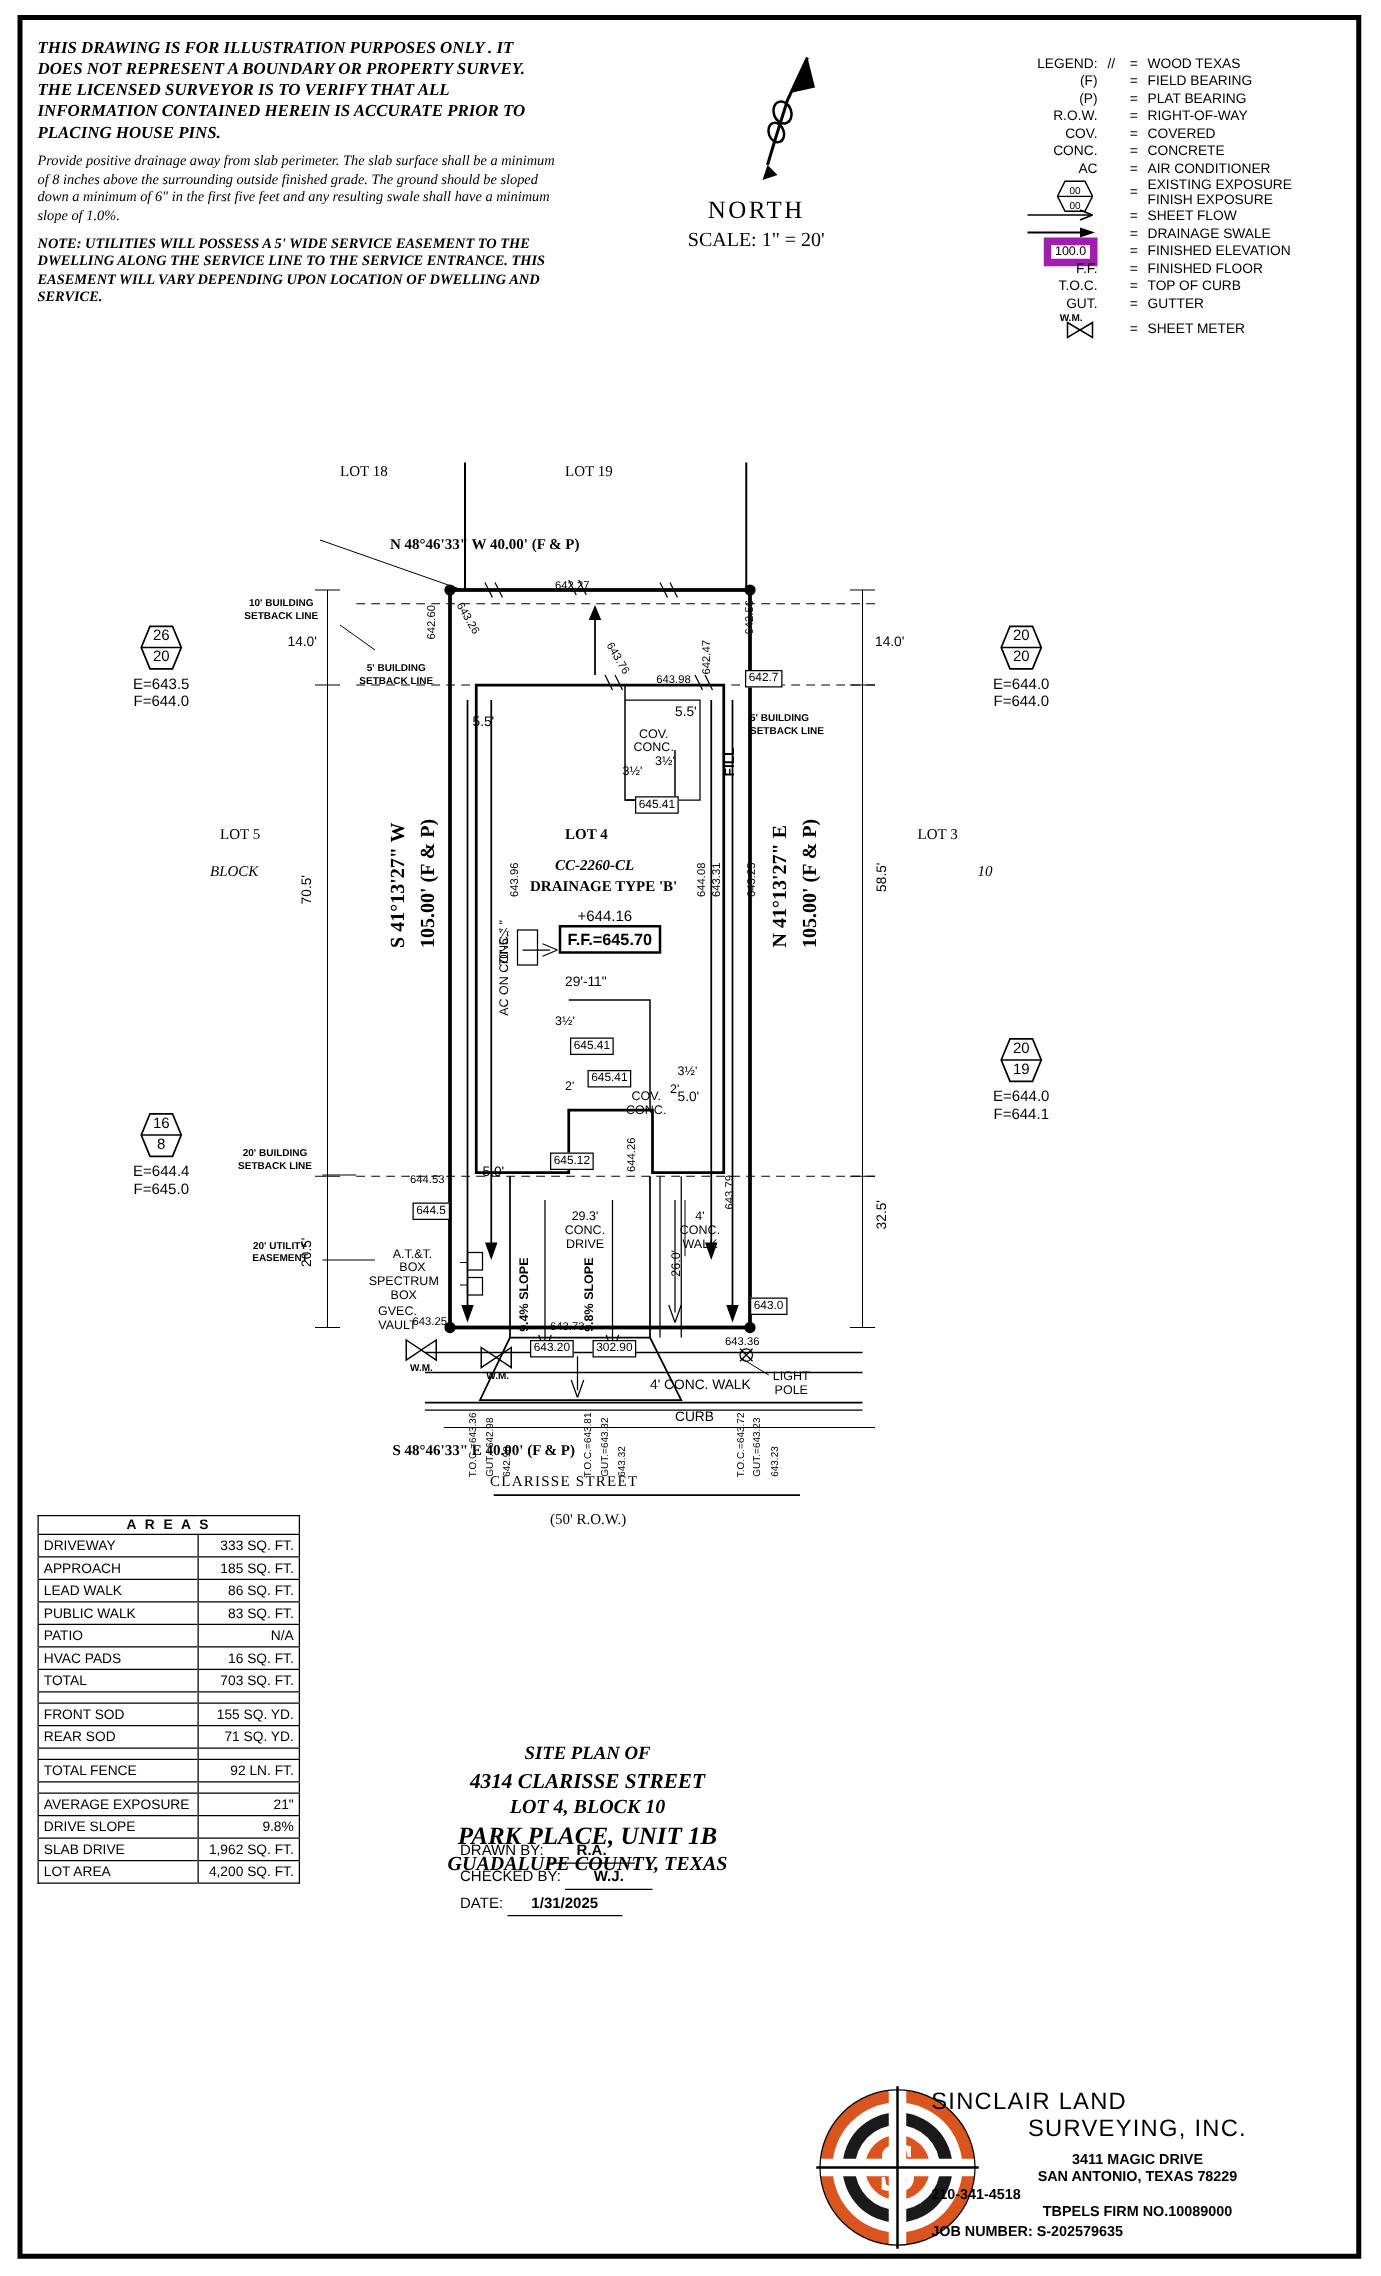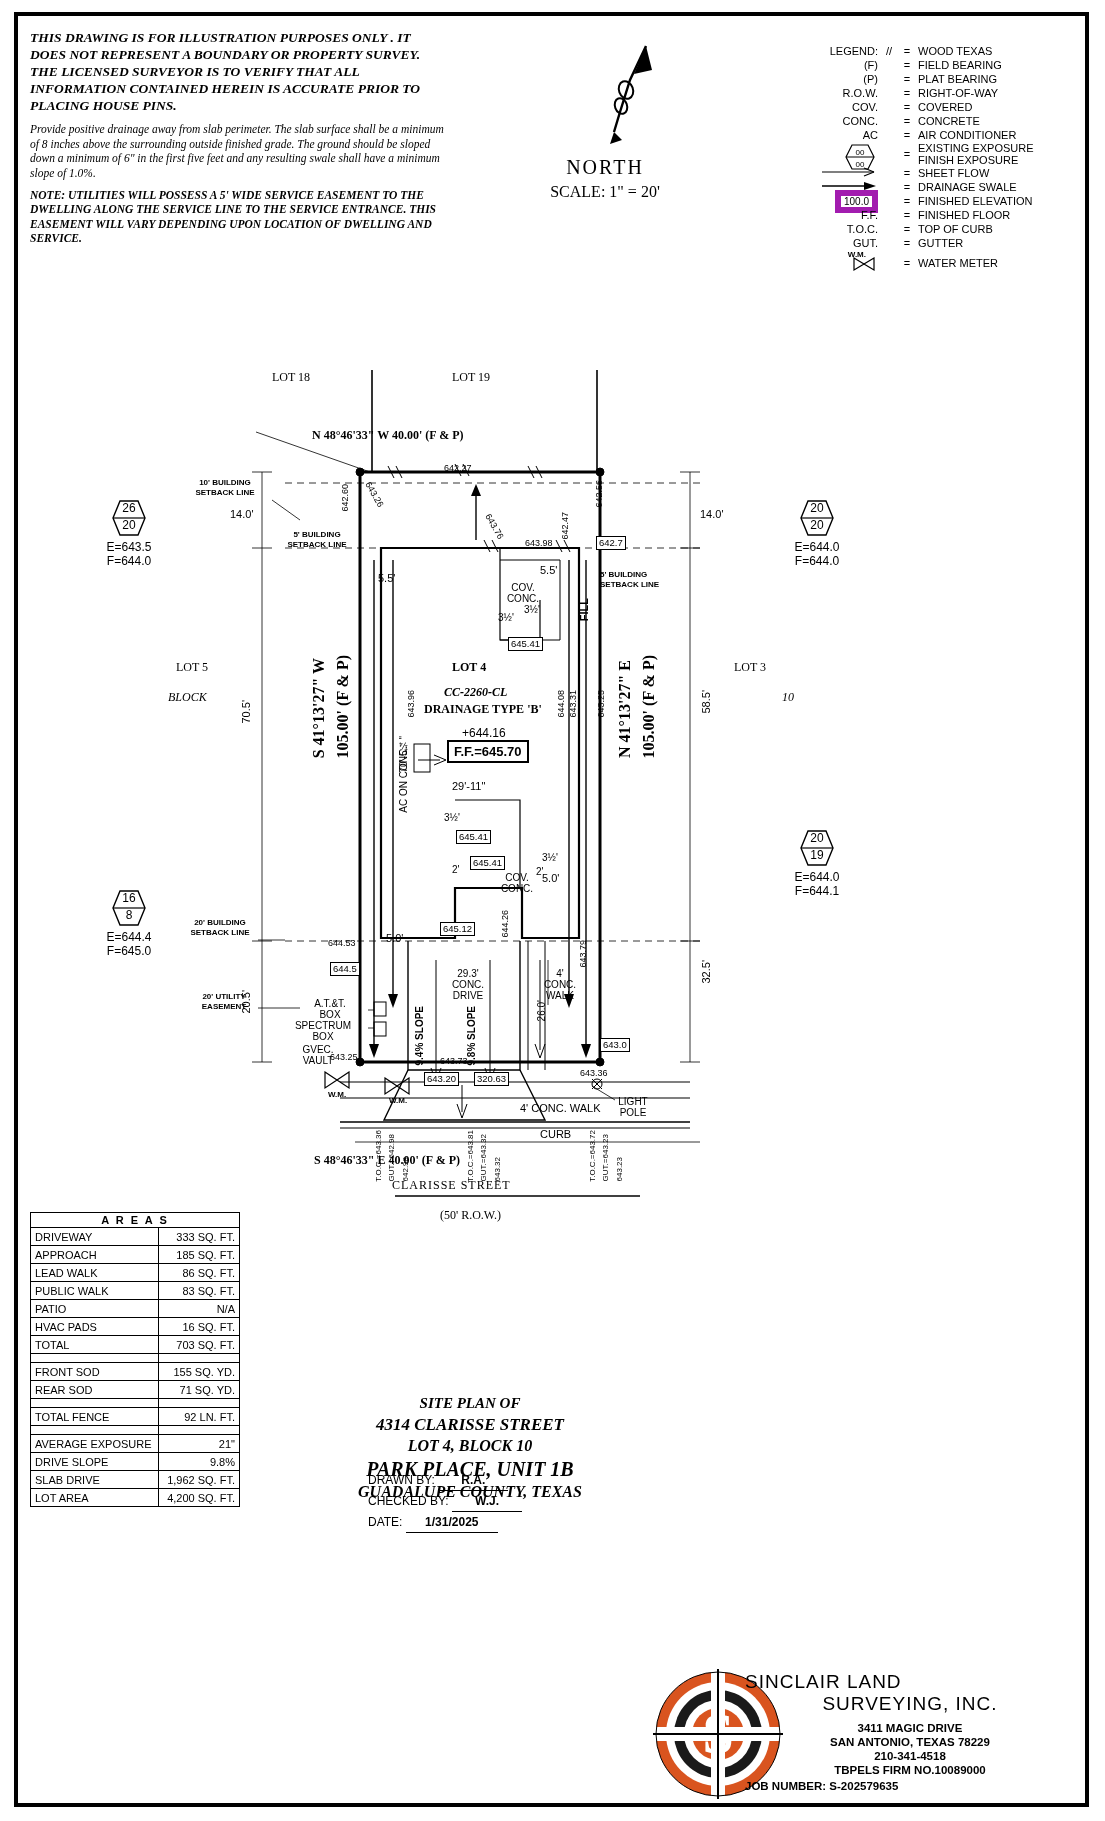--- a/index.html
+++ b/index.html
@@ -197,21 +197,21 @@
       <tr>
         <td class="lbl" style="position:relative;height:24px">
           <div style="position:absolute;right:14px;top:-2px;font-size:8px;font-weight:bold">W.M.</div>
           <svg width="26" height="16" viewBox="0 0 26 16" style="margin-top:6px">
             <polygon points="2,2 12,8 2,14" fill="none" stroke="#000" stroke-width="1.2"></polygon>
             <polygon points="22,2 12,8 22,14" fill="none" stroke="#000" stroke-width="1.2"></polygon>
           </svg>
         </td>
             <td></td>
             <td class="eq">=</td>
-            <td>WATER METER</td>
+            <td>SHEET METER</td>
       </tr>
     </tbody>
       </table>
   </div>
 
   <svg class="abs" style="left:0;top:0" width="1105" height="1250">
 
     <rect x="360" y="472" width="240" height="590" fill="none" stroke="#000" stroke-width="3"></rect>
 
     <line x1="372" y1="370" x2="372" y2="472" stroke="#000" stroke-width="1.6"></line>
@@ -455,21 +455,21 @@
   <div class="abs tiny b" style="left:389px;top:1096px">W.M.</div>
 
   <div class="box" style="left:508px;top:637px">645.41</div>
   <div class="box" style="left:456px;top:830px">645.41</div>
   <div class="box" style="left:470px;top:856px">645.41</div>
   <div class="box" style="left:440px;top:922px">645.12</div>
   <div class="box" style="left:596px;top:536px">642.7</div>
   <div class="box" style="left:600px;top:1038px">643.0</div>
   <div class="box" style="left:330px;top:962px">644.5</div>
   <div class="box" style="left:424px;top:1072px">643.20</div>
-  <div class="box" style="left:474px;top:1072px">320.63</div>
+  <div class="box" style="left:474px;top:1072px">302.90</div>
 
   <div class="abs t9" style="left:444px;top:463px">642.27</div>
   <div class="abs t9" style="left:525px;top:538px">643.98</div>
   <div class="abs t9 vert" style="left:340px;top:484px">642.60</div>
   <div class="abs t9" style="left:372px;top:480px;transform:rotate(60deg);transform-origin:left top;font-size:9px">643.26</div>
   <div class="abs t9" style="left:492px;top:512px;transform:rotate(60deg);transform-origin:left top;font-size:9px">643.76</div>
   <div class="abs t9 vert" style="left:560px;top:512px">642.47</div>
   <div class="abs t9 vert" style="left:594px;top:480px">642.56</div>
   <div class="abs t9" style="left:328px;top:938px">644.53</div>
   <div class="abs t9" style="left:330px;top:1052px">643.25</div>
@@ -599,17 +599,17 @@
     <line x1="65" y1="0" x2="65" y2="130" stroke="#000" stroke-width="2"></line>
     <line x1="0" y1="65" x2="130" y2="65" stroke="#000" stroke-width="2"></line>
     <circle cx="65" cy="65" r="62" fill="none" stroke="#000" stroke-width="1"></circle>
   </svg>
 
   <div class="abs" id="company">
     <div class="name" style="text-align:left">SINCLAIR LAND</div>
     <div class="name" style="text-align:center;margin-bottom:6px">SURVEYING, INC.</div>
     <div class="addr" style="text-align:center">3411 MAGIC DRIVE</div>
     <div class="addr" style="text-align:center">SAN ANTONIO, TEXAS 78229</div>
-    <div class="addr" style="text-align:center">210-341-4518</div>
+    <div class="addr" style="text-align:left">210-341-4518</div>
     <div class="addr" style="text-align:center">TBPELS FIRM NO.10089000</div>
     <div class="addr" style="text-align:left;margin-top:2px">JOB NUMBER:  S-202579635</div>
   </div>
 </div>
 
 </body></html>

